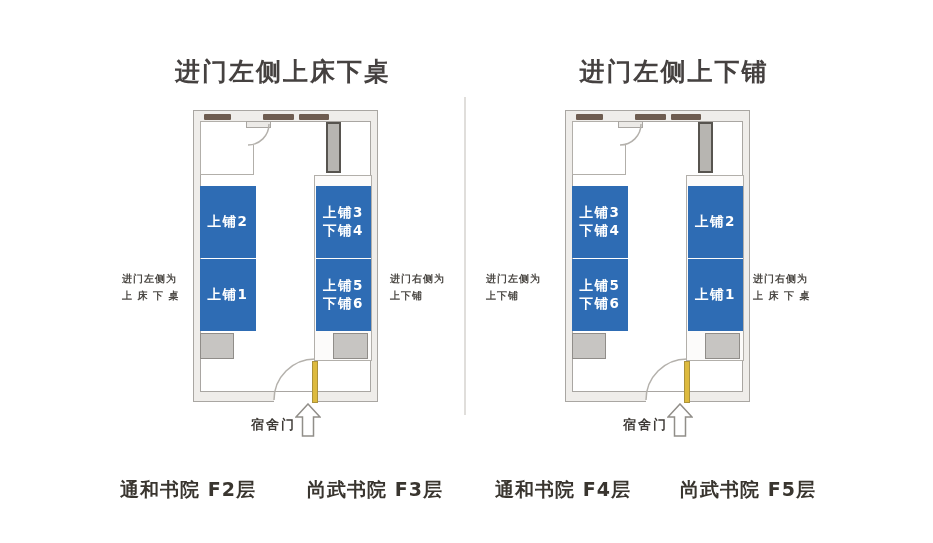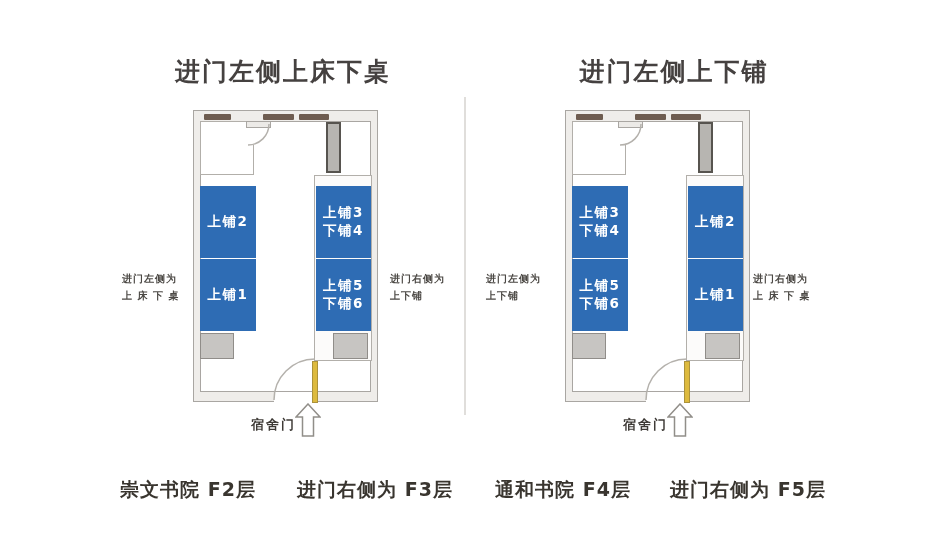--- a/index.html
+++ b/index.html
@@ -154,16 +154,16 @@
 
 <div class="door-caption" style="left:251px">宿舍门</div>
 <svg class="door-arrow" style="left:295px" width="26" height="34">
   <polygon points="13,1 25,14 18.5,14 18.5,33 7.5,33 7.5,14 1,14" fill="#ffffff" stroke="#918e89" stroke-width="1.5"></polygon>
 </svg>
 <div class="door-caption" style="left:623px">宿舍门</div>
 <svg class="door-arrow" style="left:667px" width="26" height="34">
   <polygon points="13,1 25,14 18.5,14 18.5,33 7.5,33 7.5,14 1,14" fill="#ffffff" stroke="#918e89" stroke-width="1.5"></polygon>
 </svg>
 
-<div class="caption" style="left:88px">崇文书院 F2层</div>
-<div class="caption" style="left:275px">进门右侧为 F3层</div>
+<div class="caption" style="left:88px">通和书院 F2层</div>
+<div class="caption" style="left:275px">尚武书院 F3层</div>
 <div class="caption" style="left:463px">通和书院 F4层</div>
-<div class="caption" style="left:648px">进门右侧为 F5层</div>
+<div class="caption" style="left:648px">尚武书院 F5层</div>
 
 </body></html>

